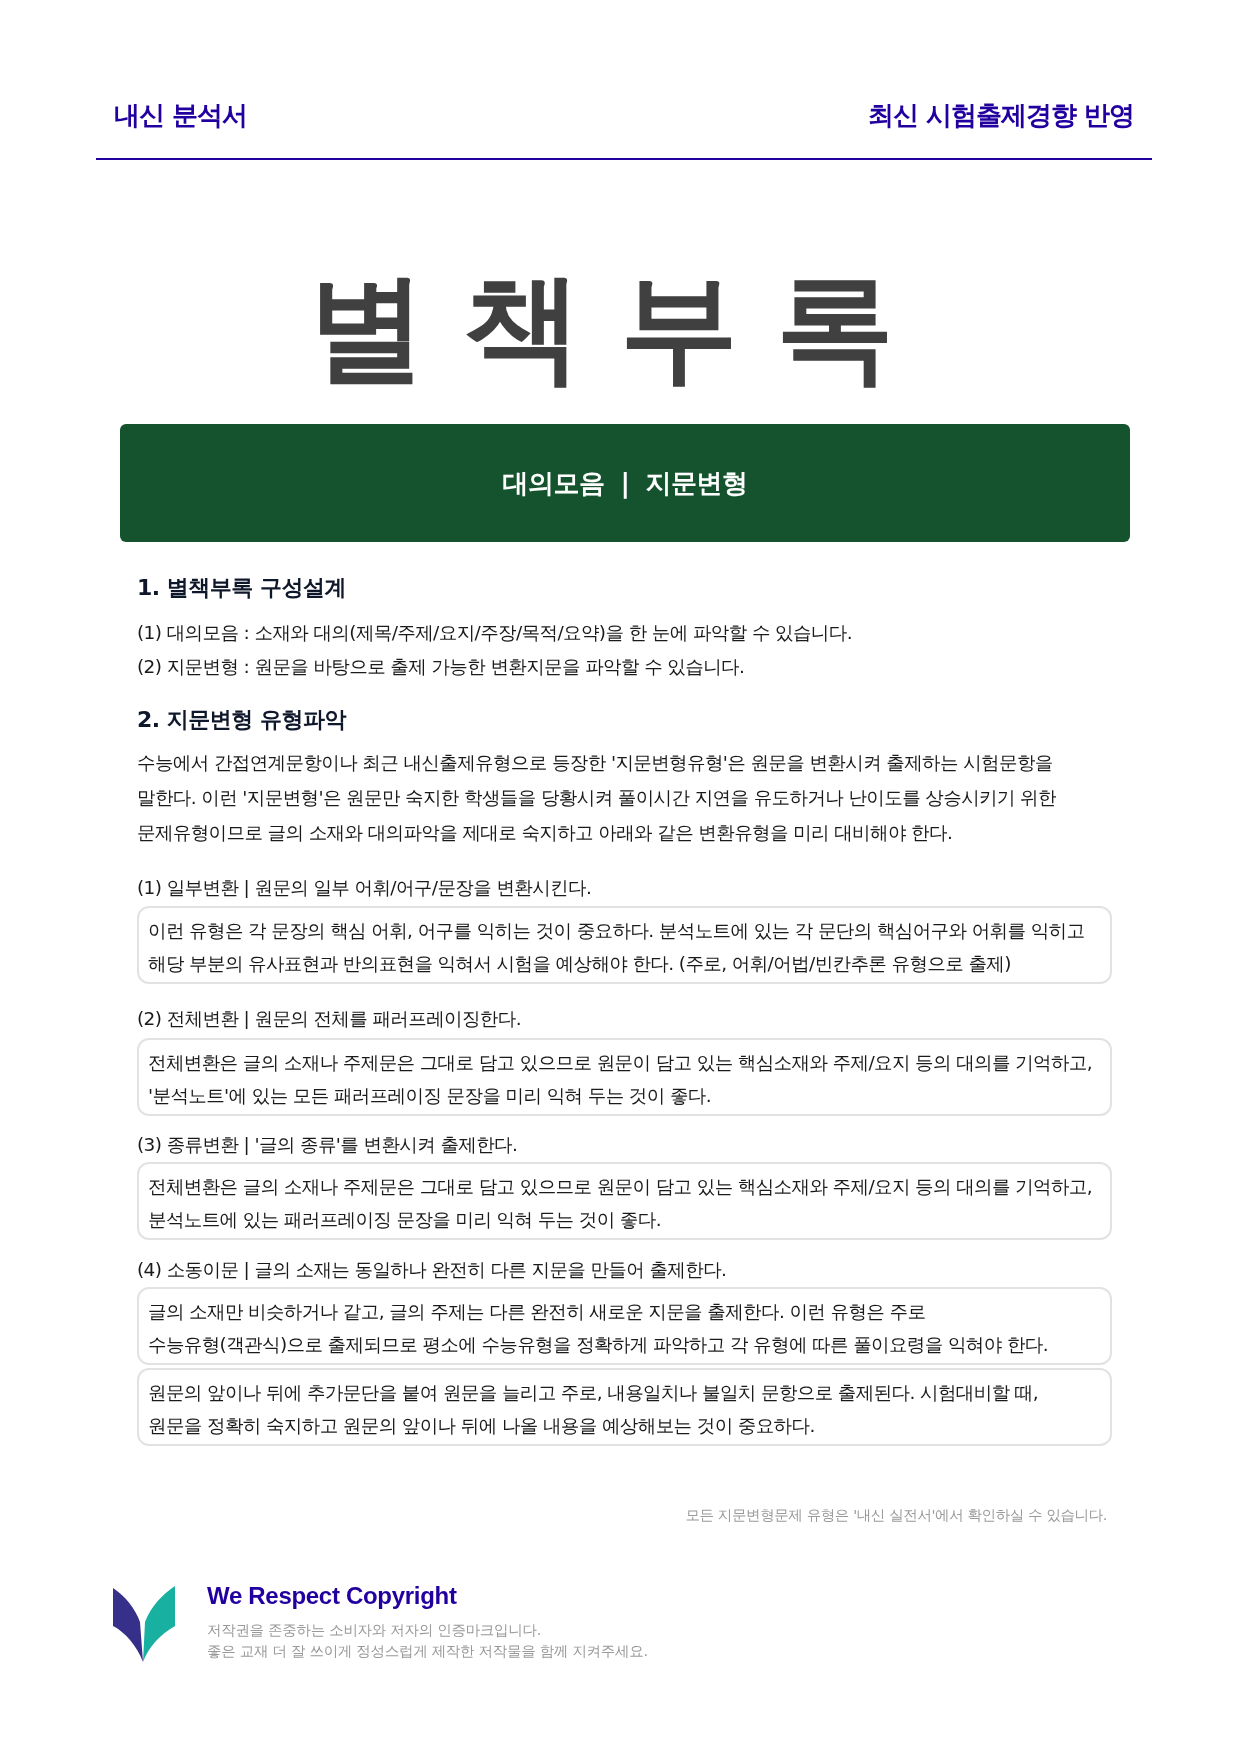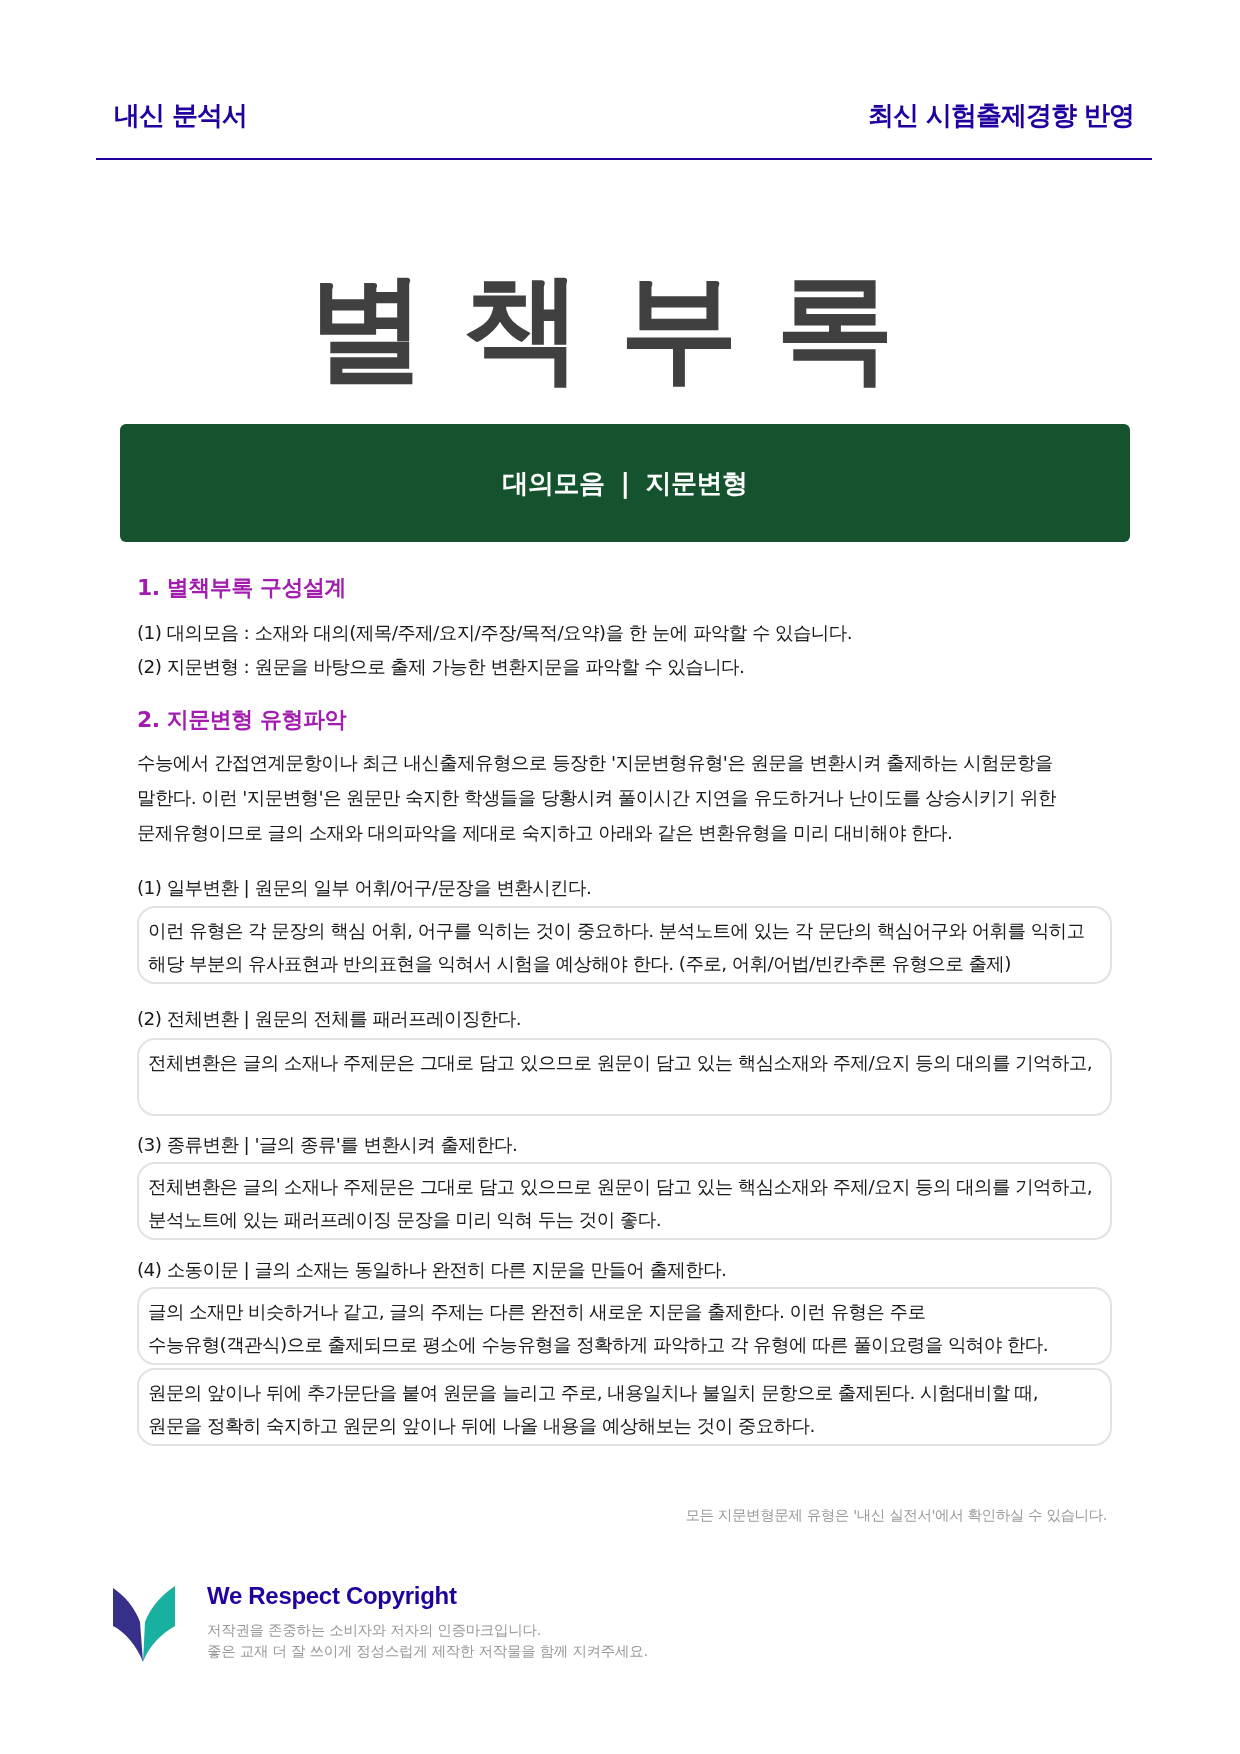--- a/index.html
+++ b/index.html
@@ -26,39 +26,39 @@
     line-height: 130px;
   }
   .banner {
     position: absolute; left: 120px; top: 424px; width: 1010px; height: 118px;
     background: #14532d; border-radius: 6px;
     display: flex; align-items: center; justify-content: center;
     color: #ffffff; font-size: 26px; font-weight: bold; letter-spacing: -0.5px;
   }
   .banner .sep { margin: 0 16px; }
   .h2 {
-    position: absolute; left: 137px; font-size: 22px; font-weight: bold; color: #a21caf;
+    position: absolute; left: 137px; font-size: 22px; font-weight: bold; color: #0f172a;
     letter-spacing: -0.5px;
   }
   .line {
     position: absolute; left: 137px; font-size: 18.5px; color: #1a1a1a; letter-spacing: -0.6px;
     white-space: nowrap;
   }
   .para {
     position: absolute; left: 137px; width: 980px; font-size: 18.5px; line-height: 35px;
     color: #1a1a1a; letter-spacing: -0.6px;
   }
   .para div { white-space: nowrap; }
   .type-label {
     position: absolute; left: 137px; font-size: 18.5px; color: #1a1a1a; letter-spacing: -0.6px;
     white-space: nowrap;
   }
   .box {
     position: absolute; left: 137px; width: 975px; border: 2px solid #e2e2e2;
-    border-radius: 18px; background: #ffffff; box-sizing: border-box;
+    border-radius: 12px; background: #ffffff; box-sizing: border-box;
     padding: 6px 0 0 9px; font-size: 18.5px; line-height: 33px; color: #1a1a1a;
     letter-spacing: -0.6px;
   }
   .box div { white-space: nowrap; }
   .note {
     position: absolute; right: 133px; top: 1506px; font-size: 14.5px; color: #9a9a9a;
     letter-spacing: -0.4px;
   }
   .footer-logo { position: absolute; left: 113px; top: 1586px; width: 62px; width: 62px; height: 76px; }
   .footer-title {
@@ -100,20 +100,21 @@
 
 <div class="type-label" style="top:875px;">(1) 일부변환 | 원문의 일부 어휘/어구/문장을 변환시킨다.</div>
 <div class="box" style="top:906px; height:78px;">
   <div>이런 유형은 각 문장의 핵심 어휘, 어구를 익히는 것이 중요하다. 분석노트에 있는 각 문단의 핵심어구와 어휘를 익히고</div>
   <div>해당 부분의 유사표현과 반의표현을 익혀서 시험을 예상해야 한다. (주로, 어휘/어법/빈칸추론 유형으로 출제)</div>
 </div>
 
 <div class="type-label" style="top:1006px;">(2) 전체변환 | 원문의 전체를 패러프레이징한다.</div>
 <div class="box" style="top:1038px; height:78px;">
   <div>전체변환은 글의 소재나 주제문은 그대로 담고 있으므로 원문이 담고 있는 핵심소재와 주제/요지 등의 대의를 기억하고,</div>
+  <div>'분석노트'에 있는 모든 패러프레이징 문장을 미리 익혀 두는 것이 좋다.</div>
 </div>
 
 <div class="type-label" style="top:1132px;">(3) 종류변환 | '글의 종류'를 변환시켜 출제한다.</div>
 <div class="box" style="top:1162px; height:78px;">
   <div>전체변환은 글의 소재나 주제문은 그대로 담고 있으므로 원문이 담고 있는 핵심소재와 주제/요지 등의 대의를 기억하고,</div>
   <div>분석노트에 있는 패러프레이징 문장을 미리 익혀 두는 것이 좋다.</div>
 </div>
 
 <div class="type-label" style="top:1257px;">(4) 소동이문 | 글의 소재는 동일하나 완전히 다른 지문을 만들어 출제한다.</div>
 <div class="box" style="top:1287px; height:78px;">

